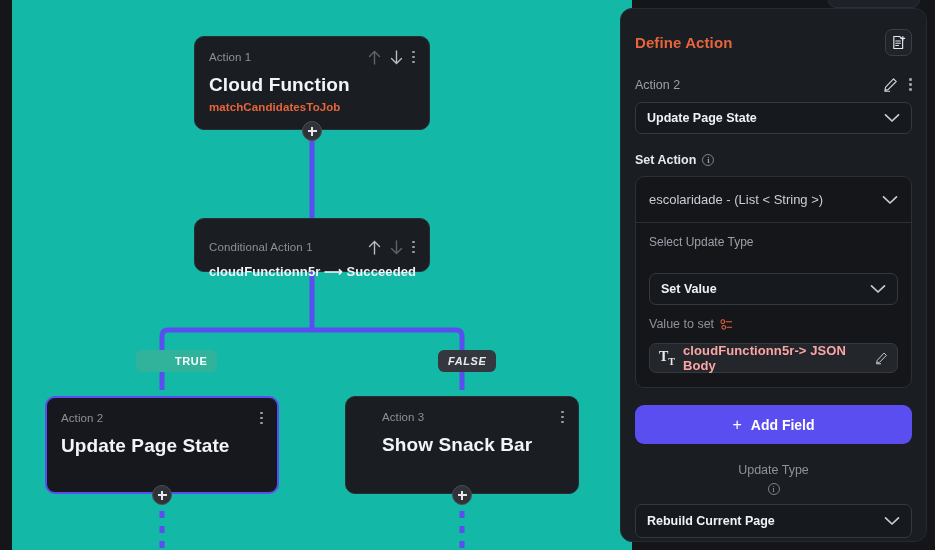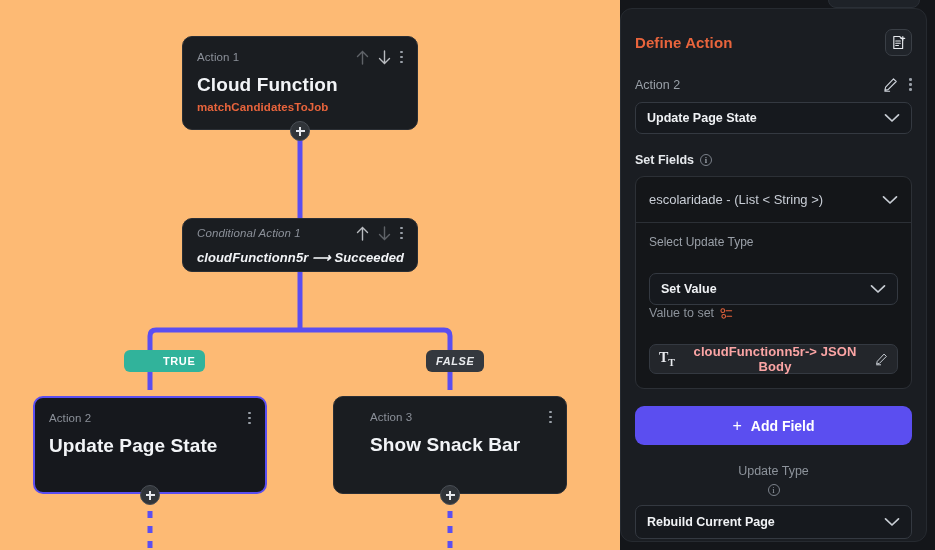--- a/index.html
+++ b/index.html
@@ -6,22 +6,22 @@
   html, body {
     width: 935px; height: 550px;
     background: #14161a;
     font-family: "Liberation Sans", sans-serif;
     overflow: hidden;
   }
   #root { position: relative; width: 935px; height: 550px; }
 
   
   #canvas {
-    position: absolute; left: 0; top: 0; width: 620px; height: 550px;
-    background: #fdba74;
+    position: absolute; left: 12px; top: 0; width: 620px; height: 550px;
+    background: #14b8a6;
     overflow: hidden;
   }
 
   
   #wires { position: absolute; left: 0; top: 0; width: 620px; height: 550px; }
 
   .card {
     position: absolute;
     background: #1a1d21;
     border: 1px solid #2a2e34;
@@ -135,21 +135,21 @@
   }
   .fieldcard .top {
     height: 46px; display: flex; align-items: center; padding: 0 13px;
     border-bottom: 1px solid #2c3036;
     font-size: 13px; color: #c9ced6;
   }
   .fieldcard .top .chev { margin-left: auto; }
   .fieldcard .body { padding: 12px 13px 14px 13px; }
   .mini-label { font-size: 12px; color: #9aa0a8; }
 
-  .chipwrap { margin-top: 24px; text-align: center; }
+  .chipwrap { margin-top: 12px; }
   .chip {
     height: 30px; border-radius: 7px;
     background: #23262b; border: 1px solid #343941;
     display: flex; align-items: center; gap: 8px; padding: 0 9px;
   }
   .chip .txt { font-size: 13px; font-weight: bold; color: #fca5a5; letter-spacing: .1px; }
   .chip .pen { margin-left: auto; }
   .tt {
     font-family: "Liberation Serif", serif; font-weight: bold;
     font-size: 14px; color: #e9ebef; line-height: 1;
@@ -199,21 +199,21 @@
               <i></i>
               <i></i>
           </span>
         </span>
       </div>
       <div class="card-title">Cloud Function</div>
       <div class="card-meta">matchCandidatesToJob</div>
     </div>
     <div class="plusbtn" style="left:290px; top:121px;"></div>
 
-    <div class="card" style="left:182px; top:218px; width:236px; height:54px; padding:6px 14px;font-style:italic;">
+    <div class="card" style="left:182px; top:218px; width:236px; height:54px; padding:20px 14px;">
       <div class="card-head">
         <span class="card-sub">Conditional Action 1</span>
         <span class="head-icons">
           <svg class="ic lit" width="13" height="15" viewBox="0 0 13 15">
             <path d="M6.5 14 V2 M1.5 6.5 L6.5 1.5 L11.5 6.5" stroke="#e6e9ed" stroke-width="1.4" fill="none" stroke-linecap="round"></path>
           </svg>
           <svg class="ic dim" width="13" height="15" viewBox="0 0 13 15">
             <path d="M6.5 1 V13 M1.5 8.5 L6.5 13.5 L11.5 8.5" stroke="#cfd4db" stroke-width="1.4" fill="none" stroke-linecap="round"></path>
           </svg>
           <span class="dots">
@@ -288,21 +288,21 @@
     </div>
 
     <div class="select plain">
       <span>Update Page State</span>
       <svg class="chev" width="16" height="10" viewBox="0 0 16 10">
         <path d="M1.5 1.8 L8 8 L14.5 1.8" stroke="#c8cdd4" stroke-width="1.7" fill="none" stroke-linecap="round" stroke-linejoin="round"></path>
       </svg>
     </div>
 
     <div style="margin-top:19px;" class="sec-label">
-      <span>Set Fields</span>
+      <span>Set Action</span>
       <span class="info">i</span>
     </div>
 
     <div class="fieldcard">
       <div class="top">
         <span>escolaridade - (List &lt; String &gt;)</span>
         <svg class="chev" width="16" height="10" viewBox="0 0 16 10">
           <path d="M1.5 1.8 L8 8 L14.5 1.8" stroke="#c8cdd4" stroke-width="1.7" fill="none" stroke-linecap="round" stroke-linejoin="round"></path>
         </svg>
       </div>
@@ -310,21 +310,21 @@
 
         <div class="mini-label">Select Update Type</div>
 
         <div class="select plain" style="margin-top:24px;">
           <span>Set Value</span>
           <svg class="chev" width="16" height="10" viewBox="0 0 16 10">
             <path d="M1.5 1.8 L8 8 L14.5 1.8" stroke="#c8cdd4" stroke-width="1.7" fill="none" stroke-linecap="round" stroke-linejoin="round"></path>
           </svg>
         </div>
 
-        <div class="sec-label muted" style="margin-top:1px;">
+        <div class="sec-label muted" style="margin-top:12px;">
           <span>Value to set</span>
           <svg width="13" height="13" viewBox="0 0 14 14">
             <circle cx="3" cy="4" r="2" stroke="#e8643c" stroke-width="1.1" fill="none"></circle>
             <path d="M6.5 4 h6" stroke="#e8643c" stroke-width="1.2" stroke-linecap="round"></path>
             <circle cx="4" cy="10" r="2" stroke="#e8643c" stroke-width="1.1" fill="none"></circle>
             <path d="M7.5 10 h5" stroke="#e8643c" stroke-width="1.2" stroke-linecap="round"></path>
           </svg>
         </div>
 
         <div class="chipwrap">

